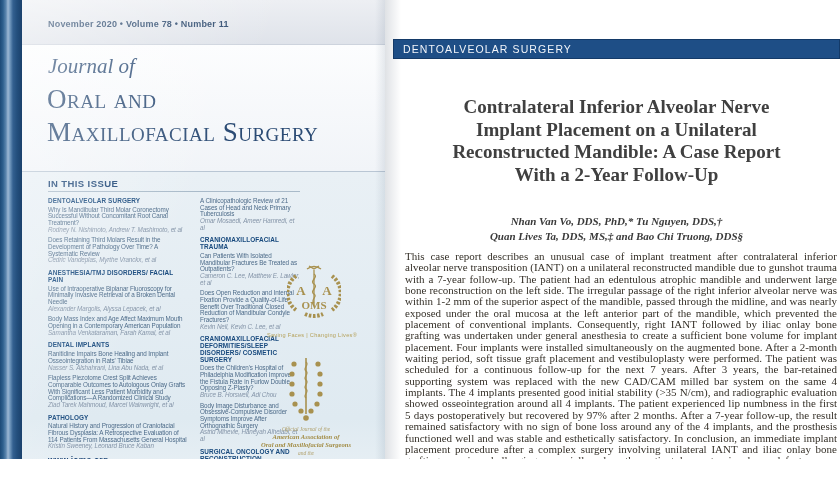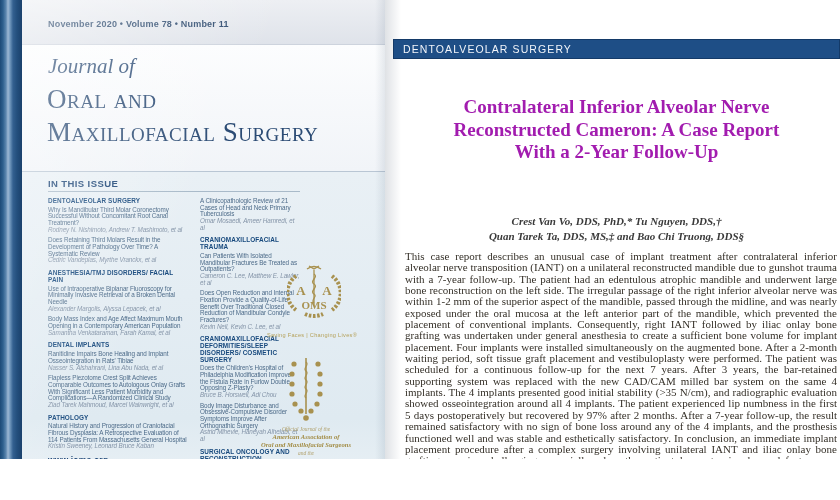--- a/index.html
+++ b/index.html
@@ -69,21 +69,21 @@
   #gutter{position:absolute;left:0;top:0;width:16px;height:100%;pointer-events:none;
     background:linear-gradient(90deg,rgba(110,122,138,.22),rgba(255,255,255,0));}
 
   #banner{position:absolute;left:8px;right:0;top:39px;height:20px;background:#1e4e86;
     border:1px solid #143a68;box-sizing:border-box;}
   #banner-label{position:absolute;left:9px;top:3px;font-size:10.5px;color:#f2f5fa;
     letter-spacing:1.1px;}
 
   #article-title{position:absolute;left:12px;right:4px;top:96px;text-align:center;
     font-family:"Liberation Serif",serif;font-weight:bold;font-size:19px;
-    line-height:22.6px;color:#a21caf;}
+    line-height:22.6px;color:#404040;}
   #article-authors{position:absolute;left:12px;right:4px;top:214px;text-align:center;
     font-family:"Liberation Serif",serif;font-style:italic;font-weight:bold;
     font-size:11px;line-height:14.5px;color:#3a3a3a;}
 
   #abstract{position:absolute;left:20px;right:3px;top:251px;
     font-family:"Liberation Serif",serif;font-size:11px;line-height:11.35px;
     text-align:justify;color:#353028;}
   #clipped-line{position:absolute;left:20px;right:6px;top:467px;height:3px;opacity:.4;
     background:repeating-linear-gradient(90deg,rgba(100,100,100,.55) 0 5px,transparent 5px 9px,
       rgba(100,100,100,.35) 9px 17px,transparent 17px 22px);}
@@ -235,25 +235,26 @@
 
   <div id="page">
     <div id="gutter"></div>
 
     <div id="banner">
       <div id="banner-label">DENTOALVEOLAR SURGERY</div>
     </div>
 
     <div id="article-title">
         <div class="title-line">Contralateral Inferior Alveolar Nerve</div>
-        <div class="title-line">Reconstructed Cameron: A Case Report</div>
+        <div class="title-line">Implant Placement on a Unilateral</div>
+        <div class="title-line">Reconstructed Mandible: A Case Report</div>
         <div class="title-line">With a 2-Year Follow-Up</div>
       </div>
     <div id="article-authors">
-        <div class="author-line">Crest Van Vo, DDS, PhD,* Tu Nguyen, DDS,†</div>
-        <div class="author-line">Quan Tarek Ta, DDS, MS,‡ and Bao Chi Truong, DDS§</div>
+        <div class="author-line">Nhan Van Vo, DDS, PhD,* Tu Nguyen, DDS,†</div>
+        <div class="author-line">Quan Lives Ta, DDS, MS,‡ and Bao Chi Truong, DDS§</div>
       </div>
 
     <div id="abstract">This case report describes an unusual case of implant treatment after contralateral inferior alveolar nerve transposition (IANT) on a unilateral reconstructed mandible due to gunshot trauma with a 7-year follow-up. The patient had an edentulous atrophic mandible and underwent large bone reconstruction on the left side. The irregular passage of the right inferior alveolar nerve was within 1-2 mm of the superior aspect of the mandible, passed through the midline, and was nearly exposed under the oral mucosa at the left anterior part of the mandible, which prevented the placement of conventional implants. Consequently, right IANT followed by iliac onlay bone grafting was undertaken under general anesthesia to create a sufficient bone volume for implant placement. Four implants were installed simultaneously on the augmented bone. After a 2-month waiting period, soft tissue graft placement and vestibuloplasty were performed. The patient was scheduled for a continuous follow-up for the next 7 years. After 3 years, the bar-retained supporting system was replaced with the new CAD/CAM milled bar system on the same 4 implants. The 4 implants presented good initial stability (&gt;35 N/cm), and radiographic evaluation showed osseointegration around all 4 implants. The patient experienced lip numbness in the first 5 days postoperatively but recovered by 97% after 2 months. After a 7-year follow-up, the result remained satisfactory with no sign of bone loss around any of the 4 implants, and the prosthesis functioned well and was stable and esthetically satisfactory. In conclusion, an immediate implant placement procedure after a complex surgery involving unilateral IANT and iliac onlay bone grafting remains challenging, especially when the patient has extensive bone defects or an atrophic mandible. However, a successful long-term outcome can be achieved with</div>
     <div id="clipped-line"></div>
   </div>
 
 </div>
 
 </body></html>

